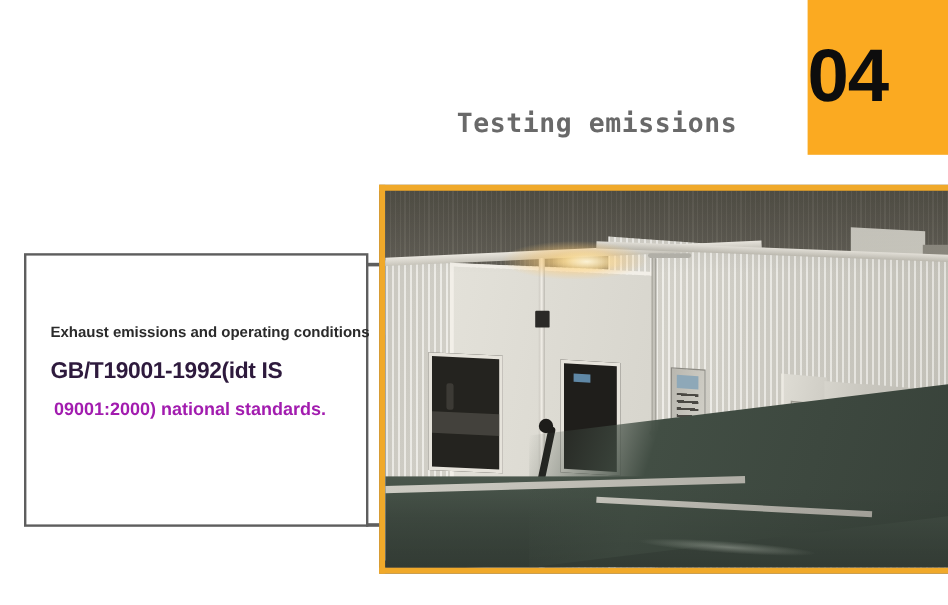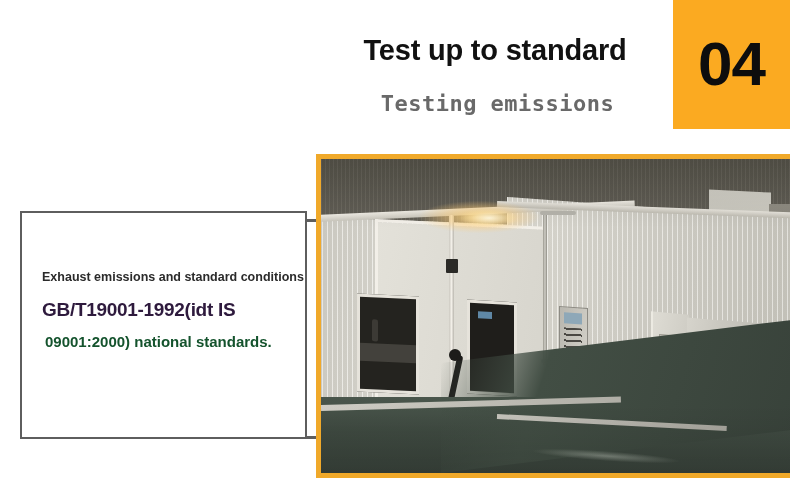--- a/index.html
+++ b/index.html
@@ -26,21 +26,21 @@
     width: 117px;
     height: 129px;
     background: #fbaa21;
   }
   #number-badge-text {
     position: absolute;
     left: 0;
     top: 50%;
     width: 100%;
     transform: translateY(-52%);
-    text-align: center;
+    text-align: left;
     font-family: "Liberation Sans", sans-serif;
     font-weight: bold;
     font-size: 62px;
     line-height: 62px;
     letter-spacing: -1px;
     color: #0d0d0d;
   }
 
   #header-title {
     position: absolute;
@@ -121,21 +121,21 @@
     color: #2e1a3d;
     margin: 0 0 10px 6px;
     letter-spacing: -0.3px;
     white-space: nowrap;
   }
   .callout-line-3 {
     font-family: "Liberation Sans", sans-serif;
     font-weight: bold;
     font-size: 15px;
     line-height: 20px;
-    color: #14532d;
+    color: #a21caf;
     margin: 0 0 0 9px;
     white-space: nowrap;
   }
 
   
   #photo-frame {
     position: absolute;
     left: 316px;
     top: 154px;
     width: 474px;
@@ -383,27 +383,26 @@
 </style>
 </head>
 <body>
 
 <div id="slide">
 
   <div id="number-badge">
     <div id="number-badge-text">04</div>
   </div>
 
-  <div id="header-title">Test up to standard</div>
 
   <div id="header-subtitle">Testing emissions</div>
 
   <div id="text-callout">
     <div id="callout-content">
-      <p class="callout-line-1">Exhaust emissions and standard conditions</p>
+      <p class="callout-line-1">Exhaust emissions and operating conditions</p>
       <p class="callout-line-2">GB/T19001-1992(idt IS</p>
       <p class="callout-line-3">09001:2000) national standards.</p>
     </div>
   </div>
   <div id="connector-line"></div>
   <div id="connector-line-bottom"></div>
 
   <div id="photo-frame">
     <div id="photo">
 

